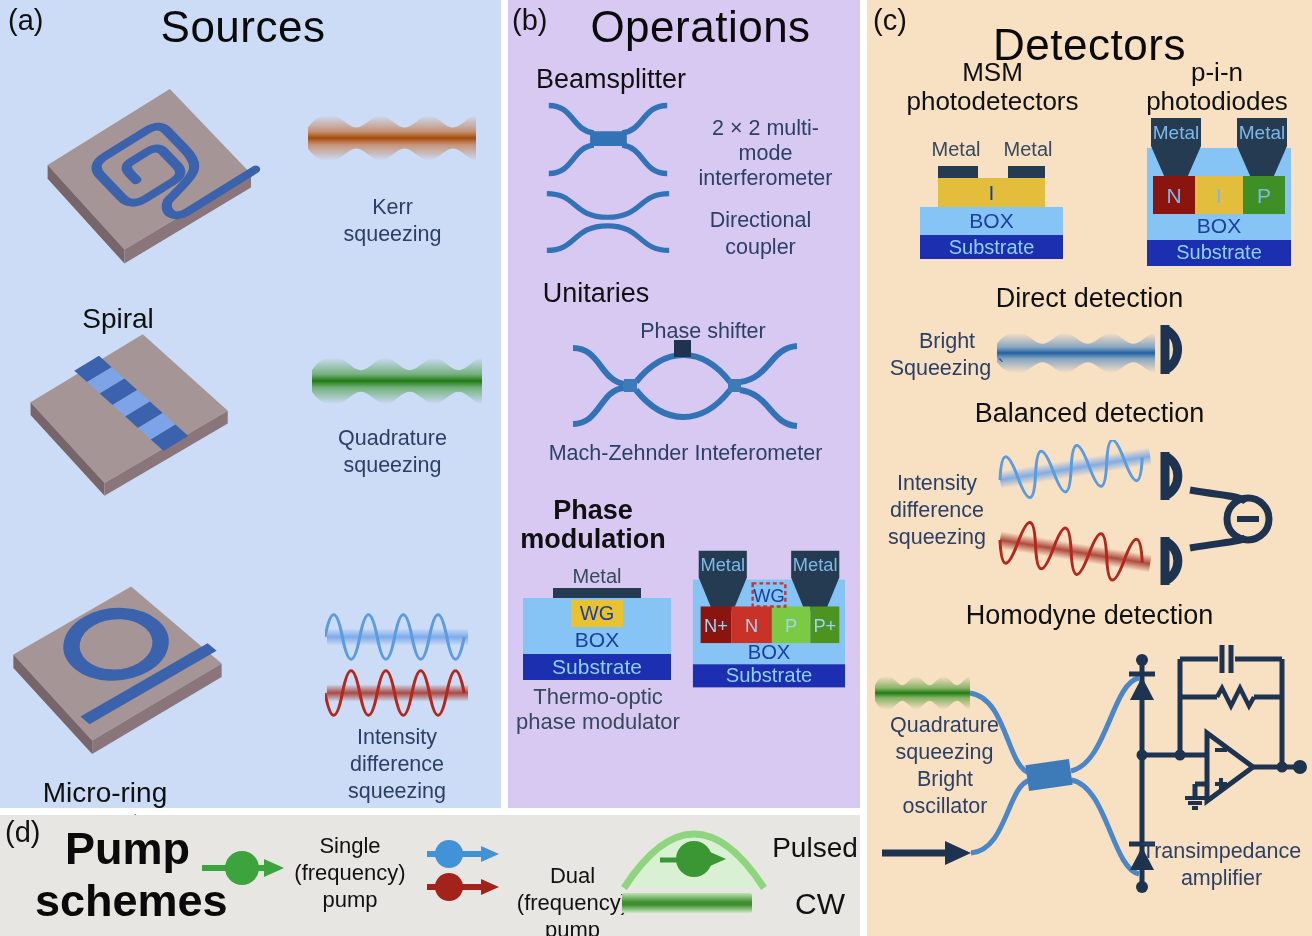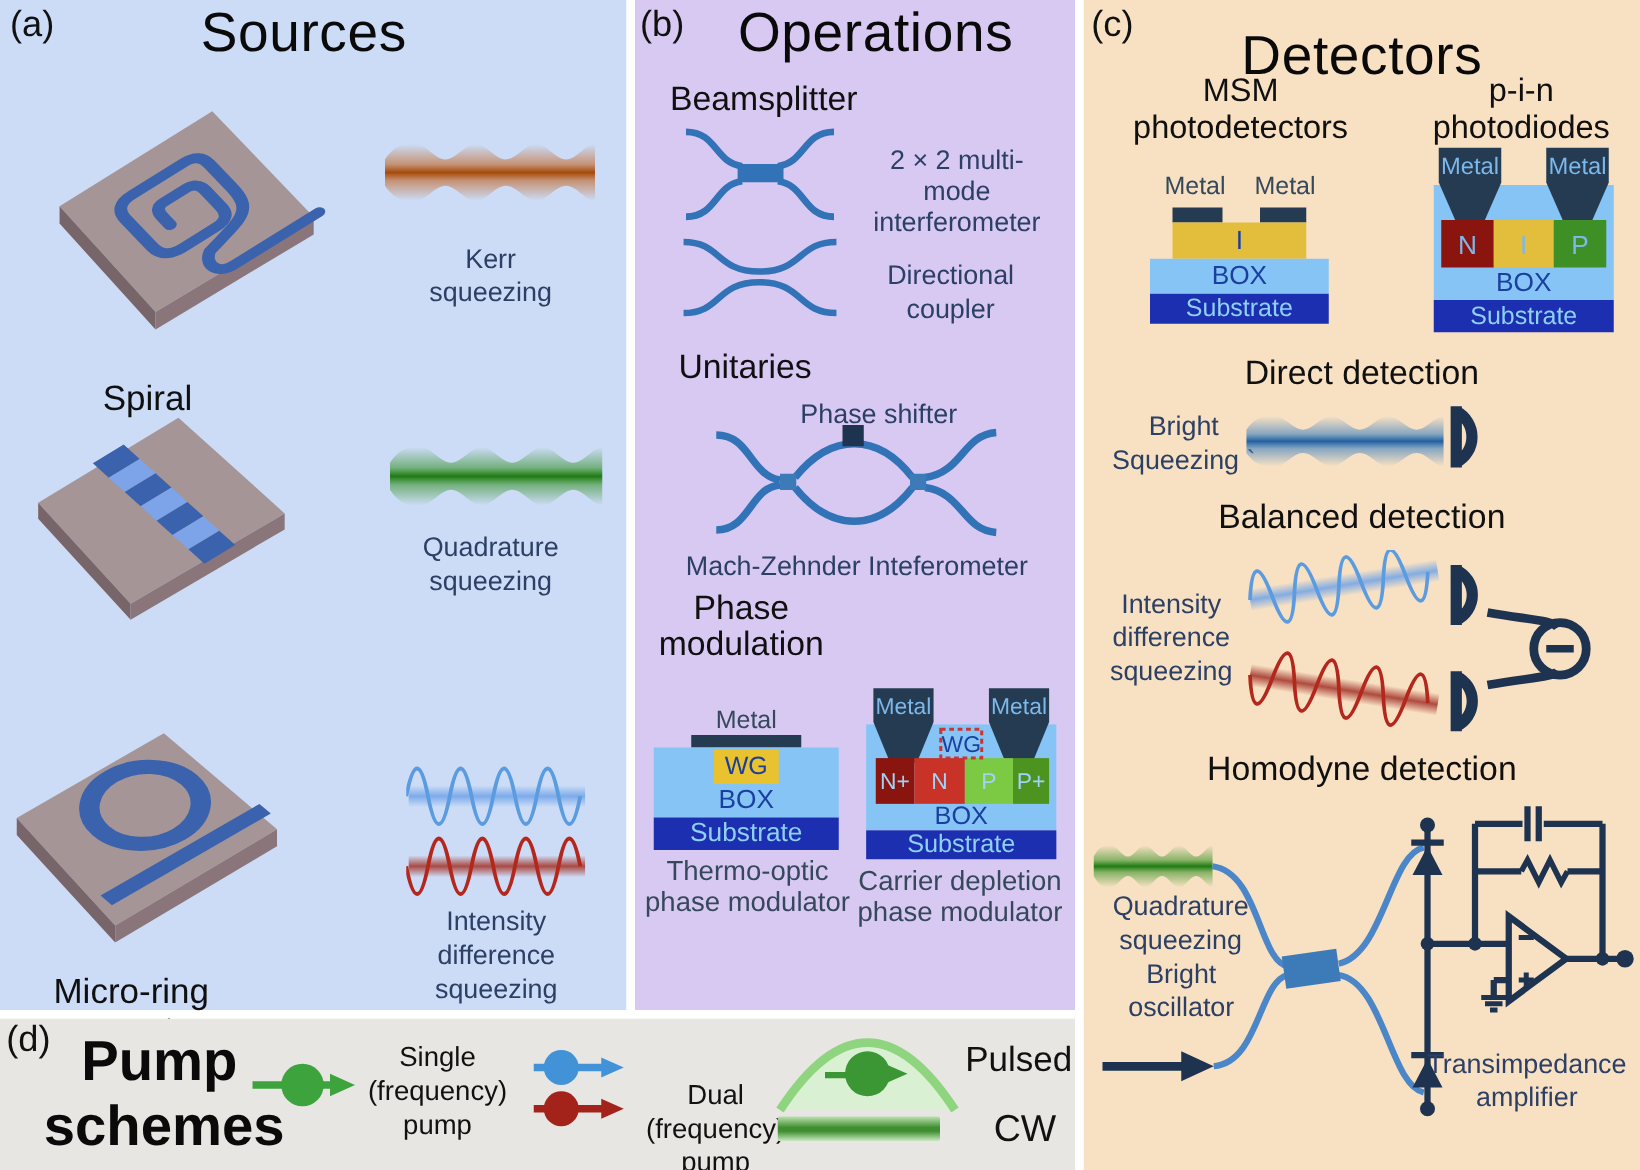--- a/index.html
+++ b/index.html
@@ -138,21 +138,21 @@
     <div class="abs sublabel" style="left:115px;top:318px;width:160px;">Phase shifter</div>
 
     <svg class="abs" style="left:62px;top:338px;" width="230" height="96" viewBox="0 0 230 96">
       <path d="M3,10 C30,10 30,42 54,46 M3,86 C30,86 30,52 54,50 M66,44 C95,8 132,8 160,44 M66,52 C95,88 132,88 160,52 M170,44 C200,40 200,10 227,8 M170,52 C200,56 200,86 227,88" fill="none" stroke="#3273b8" stroke-width="6"></path>
       <rect x="54" y="41" width="13" height="13" fill="#3d7ab8"></rect>
       <rect x="158" y="41" width="13" height="13" fill="#3d7ab8"></rect>
       <rect x="104" y="2" width="17" height="17" fill="#1d3350"></rect>
     </svg>
     <div class="abs sublabel" style="left:40px;top:440px;width:275px;">Mach-Zehnder Inteferometer</div>
 
-    <div class="abs heading" style="left:10px;top:472px;width:150px;line-height:29px;">Phase modulation</div>
+    <div class="abs heading" style="left:10px;top:496px;width:150px;line-height:29px;font-weight:bold;">Phase modulation</div>
 
     <div class="abs" style="left:15px;top:565px;width:148px;height:115px;">
       <div class="abs layerlbl" style="left:0;top:0;width:148px;">Metal</div>
       <div class="abs" style="left:30px;top:23px;width:88px;height:10px;background:#243b52;"></div>
       <div class="abs" style="left:0;top:33px;width:148px;height:56px;background:#85c4f5;">
         <div class="abs" style="left:48px;top:2px;width:52px;height:27px;background:#e9c22f;text-align:center;">
           <span style="font-size:20px;color:#1a3fa0;line-height:27px;">WG</span>
         </div>
         <div class="abs" style="left:0;top:30px;width:148px;text-align:center;font-size:21px;color:#1a3fa0;">BOX</div>
       </div>
@@ -175,21 +175,20 @@
       <rect x="64" y="34" width="34" height="24" fill="none" stroke="#cc3333" stroke-width="2.5" stroke-dasharray="4,3"></rect>
       <text x="81" y="53" text-anchor="middle" font-size="19" fill="#1a3fa0">WG</text>
       <text x="26" y="84" text-anchor="middle" font-size="19" fill="#9fd4f7">N+</text>
       <text x="63" y="84" text-anchor="middle" font-size="19" fill="#9fd4f7">N</text>
       <text x="104" y="84" text-anchor="middle" font-size="19" fill="#9fd4f7">P</text>
       <text x="139" y="84" text-anchor="middle" font-size="19" fill="#9fd4f7">P+</text>
       <text x="81" y="113" text-anchor="middle" font-size="21" fill="#1a3fa0">BOX</text>
       <rect x="2" y="118" width="158" height="24" fill="#1b2fb0"></rect>
       <text x="81" y="136" text-anchor="middle" font-size="21" fill="#8fd0f5">Substrate</text>
     </svg>
-    <div class="abs caption" style="left:165px;top:692px;width:190px;">Carrier depletion phase modulator</div>
   </div>
 
   <div class="panel" style="left:867px;top:0;width:445px;height:936px;background:#f8e1c3;">
     <div class="abs tag" style="left:6px;top:4px;">(c)</div>
     <div class="abs title" style="left:55px;top:20px;width:335px;">Detectors</div>
 
     <div class="abs heading" style="left:18px;top:58px;width:215px;line-height:29px;font-size:26px;">MSM photodetectors</div>
     <div class="abs heading" style="left:270px;top:58px;width:160px;line-height:29px;font-size:26px;">p-i-n photodiodes</div>
 
     <div class="abs" style="left:53px;top:136px;width:143px;height:124px;">

